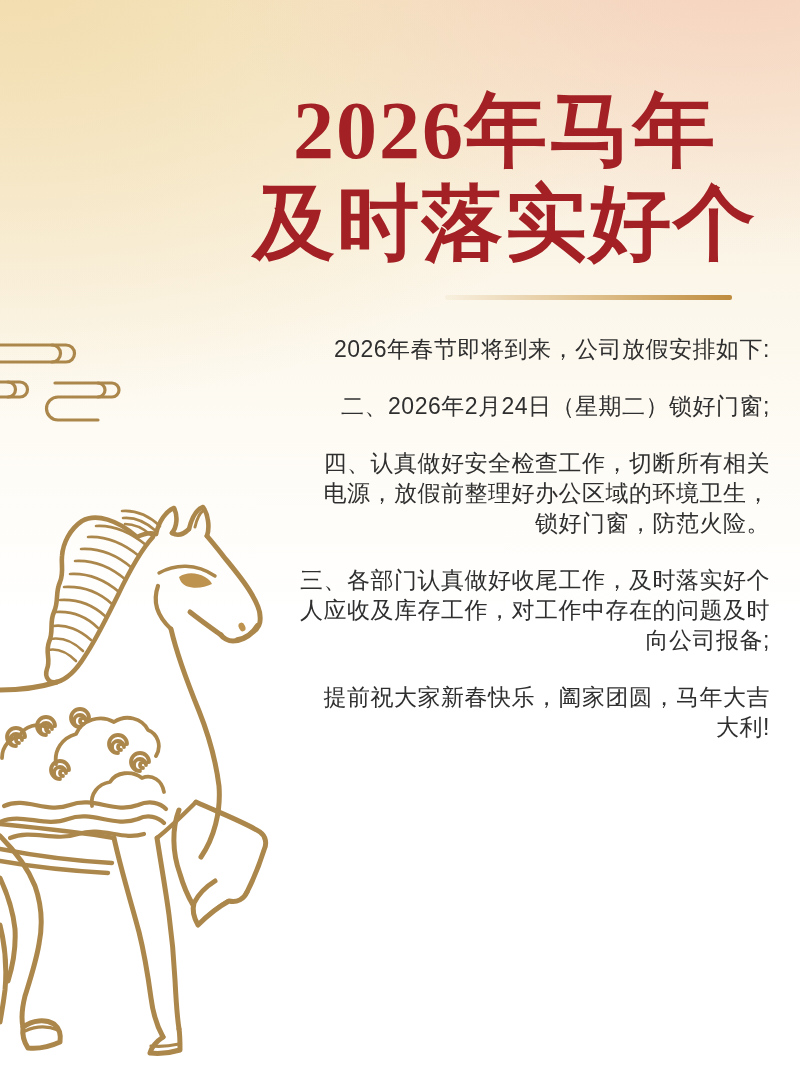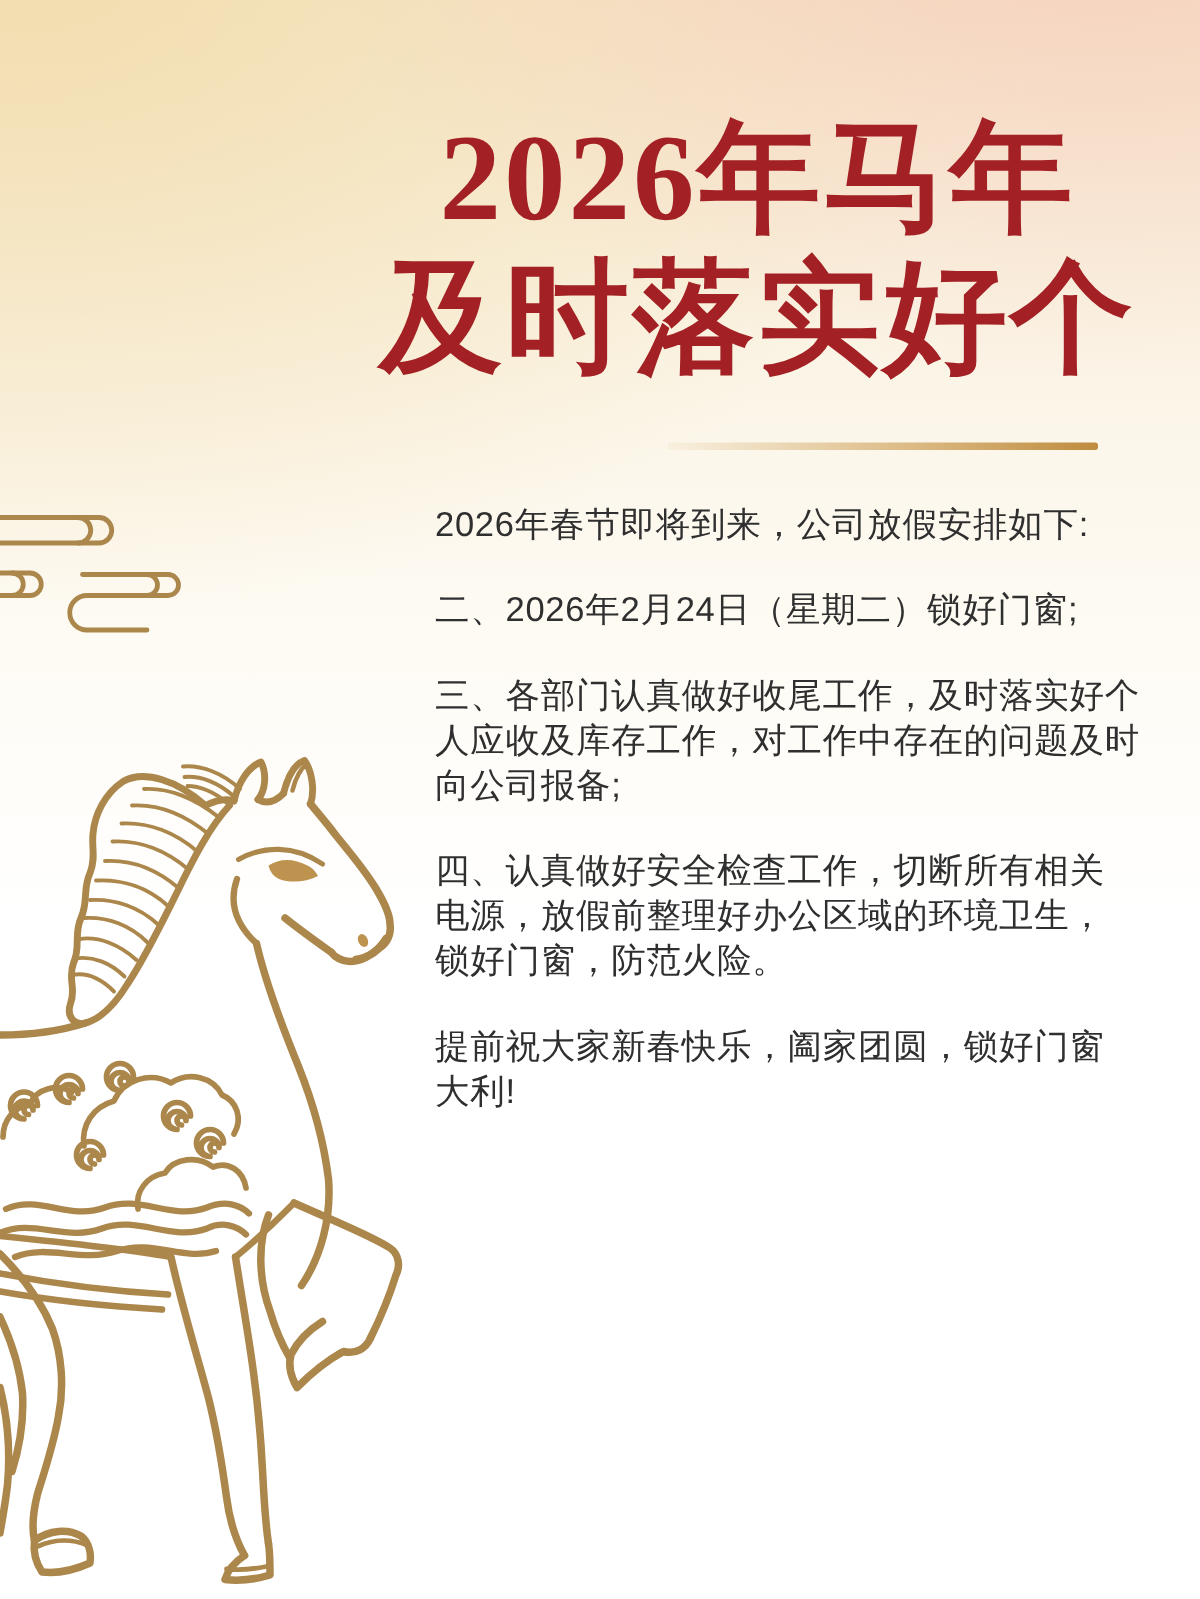--- a/index.html
+++ b/index.html
@@ -11,21 +11,21 @@
     background:
       radial-gradient(120% 55% at 92% -6%, rgba(246,203,183,0.85), rgba(246,203,183,0) 55%),
       radial-gradient(135% 65% at 2% -2%, rgba(242,220,172,0.95), rgba(242,220,172,0) 62%),
       linear-gradient(180deg, #f6ecd4 0%, #faf3e3 18%, #fefbf4 40%, #ffffff 58%, #ffffff 100%);
   }
   .deco-svg{
     position:absolute;left:0;top:0;width:800px;height:1066px;
     pointer-events:none;
   }
   .title{
-    position:absolute;left:210px;top:72px;width:590px;
+    position:absolute;left:210px;top:84px;width:590px;
     text-align:center;
     font-family:"Liberation Serif","DejaVu Serif",serif;
     font-weight:900;
     font-size:82px;
     line-height:93px;
     letter-spacing:2px;
     color:#A32125;
   }
   .divider{
     position:absolute;left:445px;top:295px;width:287px;height:5px;
@@ -36,20 +36,21 @@
     position:absolute;left:290px;top:334px;width:480px;
     color:#2F2F2F;
     font-size:23px;
     line-height:30px;
     letter-spacing:0.5px;
     font-weight:500;
   }
   .body-text p{
     margin:0 0 27px 0;
     white-space:pre;
+    text-align:right;
   }
 </style>
 </head>
 <body>
 
 <div class="poster">
 
   <svg class="deco-svg" viewBox="0 0 800 1066" fill="none" stroke="#AC874C" stroke-linecap="round" stroke-linejoin="round" aria-hidden="true">
 
     <g stroke-width="3.2">
@@ -155,23 +156,23 @@
   <div class="title">
     <div>2026年马年</div>
     <div>及时落实好个</div>
   </div>
 
   <div class="divider"></div>
 
   <div class="body-text">
     <p>2026年春节即将到来，公司放假安排如下:</p>
     <p>二、2026年2月24日（星期二）锁好门窗;</p>
+    <p>四、认真做好安全检查工作，切断所有相关
+电源，放假前整理好办公区域的环境卫生，
+锁好门窗，防范火险。</p>
     <p>三、各部门认真做好收尾工作，及时落实好个
 人应收及库存工作，对工作中存在的问题及时
 向公司报备;</p>
-    <p>四、认真做好安全检查工作，切断所有相关
-电源，放假前整理好办公区域的环境卫生，
-锁好门窗，防范火险。</p>
-    <p>提前祝大家新春快乐，阖家团圆，锁好门窗
+    <p>提前祝大家新春快乐，阖家团圆，马年大吉
 大利!</p>
   </div>
 
 </div>
 
 </body></html>

